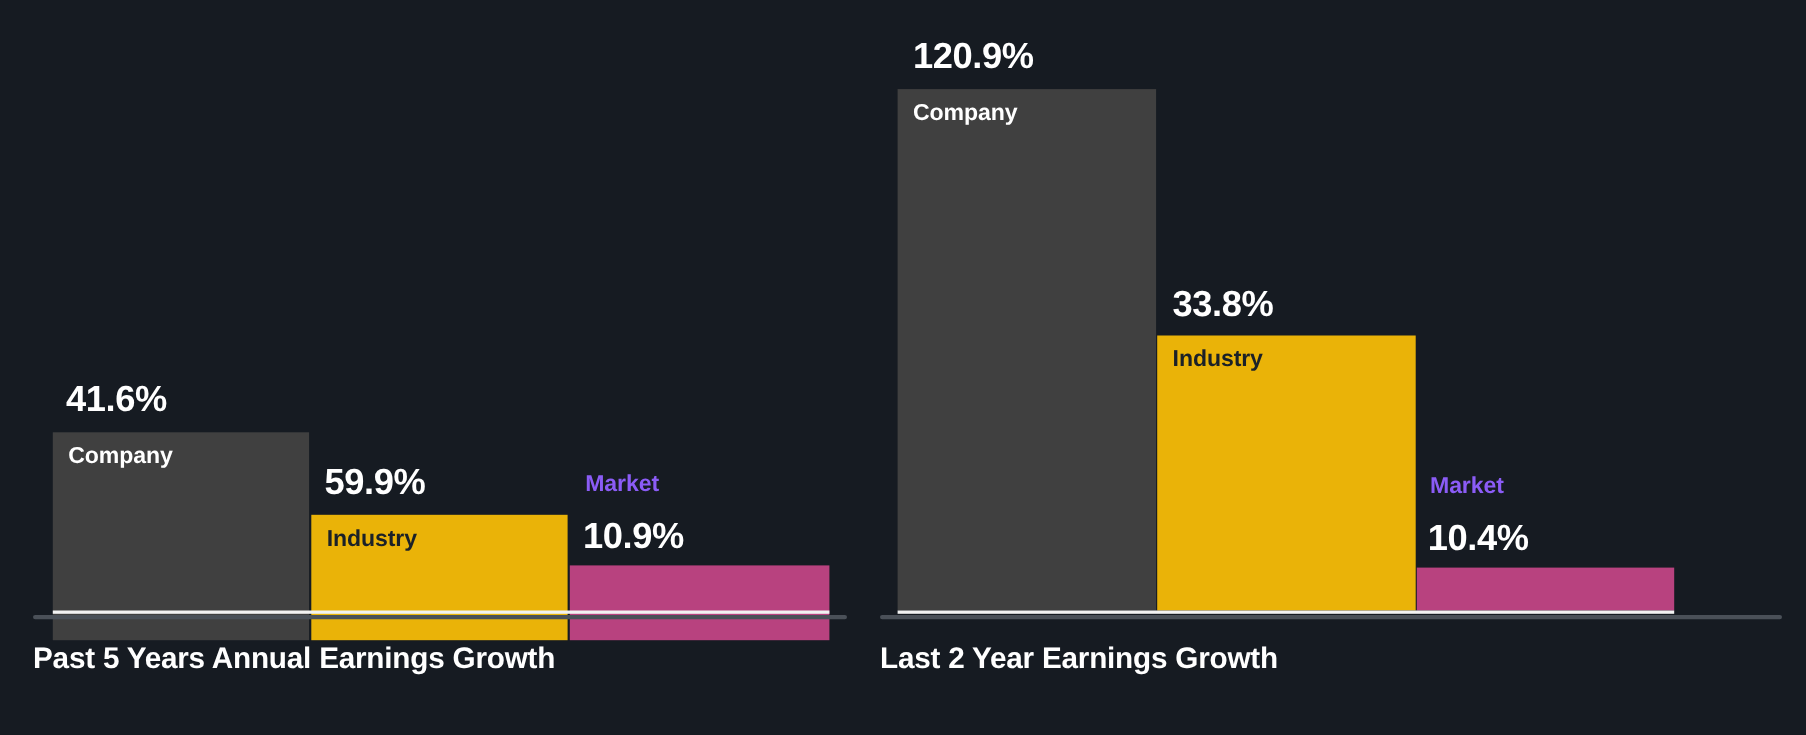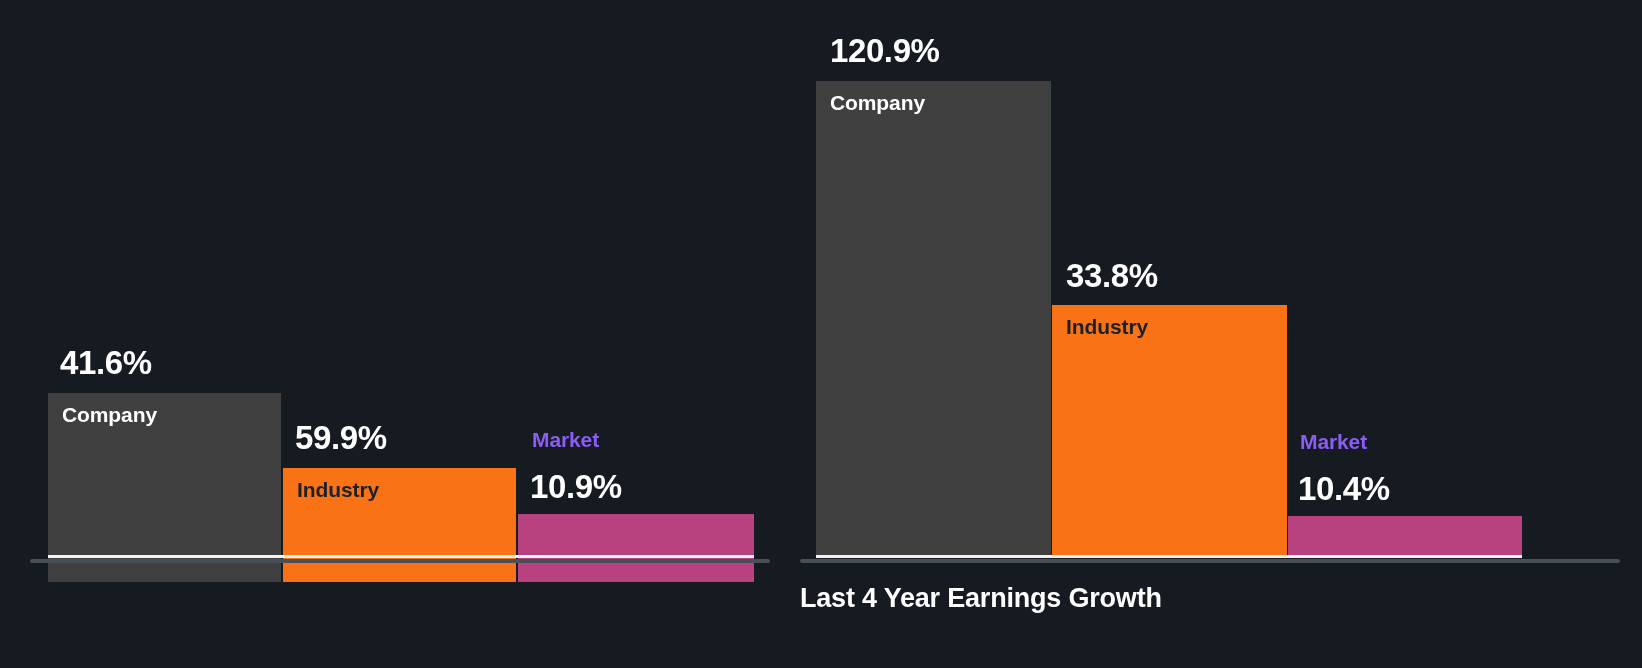--- a/index.html
+++ b/index.html
@@ -31,21 +31,21 @@
   .plot {
     position: absolute;
     left: 0; top: 0; right: 0; bottom: 0;
   }
 
   .bar {
     position: absolute;
     box-sizing: border-box;
   }
   .bar-company  { background: #404040; }
-  .bar-industry { background: #f97316; }
+  .bar-industry { background: #eab308; }
   .bar-market   { background: #B8427F; }
 
   .bar-label {
     position: absolute;
     font-weight: bold;
     font-size: 21px;
     letter-spacing: -0.1px;
     white-space: nowrap;
   }
   .bar-label.on-blue  { color: #FFFFFF; left: 14px; top: 10px; }
@@ -101,20 +101,21 @@
         <span class="bar-label on-teal">Industry</span>
       </div>
 
       <div class="bar-label outside" style="left:532px; top:428px;">Market</div>
       <div class="value-label" style="left:530px; top:470px;">10.9%</div>
       <div class="bar bar-market" style="left:518px; top:514px; width:236px; height:68px;"></div>
 
       <div class="axis-underline" style="left:48px; top:555px; width:706px;"></div>
       <div class="axis-line" style="left:30px; top:559px; width:740px;"></div>
 
+      <div class="chart-title" style="left:30px; top:583px;">Past 5 Years Annual Earnings Growth</div>
     </div>
   </div>
 
   <div class="panel" id="panel-right">
     <div class="plot">
 
       <div class="value-label" style="left:30px; top:34px;">120.9%</div>
       <div class="bar bar-company" style="left:16px; top:81px; width:235px; height:474px;">
         <span class="bar-label on-blue">Company</span>
       </div>
@@ -124,17 +125,17 @@
         <span class="bar-label on-teal">Industry</span>
       </div>
 
       <div class="bar-label outside" style="left:500px; top:430px;">Market</div>
       <div class="value-label" style="left:498px; top:472px;">10.4%</div>
       <div class="bar bar-market" style="left:488px; top:516px; width:234px; height:39px;"></div>
 
       <div class="axis-underline" style="left:16px; top:555px; width:706px;"></div>
       <div class="axis-line" style="left:0px; top:559px; width:820px;"></div>
 
-      <div class="chart-title" style="left:0px; top:583px;">Last 4 Year Earnings Growth</div>
+      <div class="chart-title" style="left:0px; top:583px;">Last 2 Year Earnings Growth</div>
     </div>
   </div>
 
 </div>
 
 </body></html>

